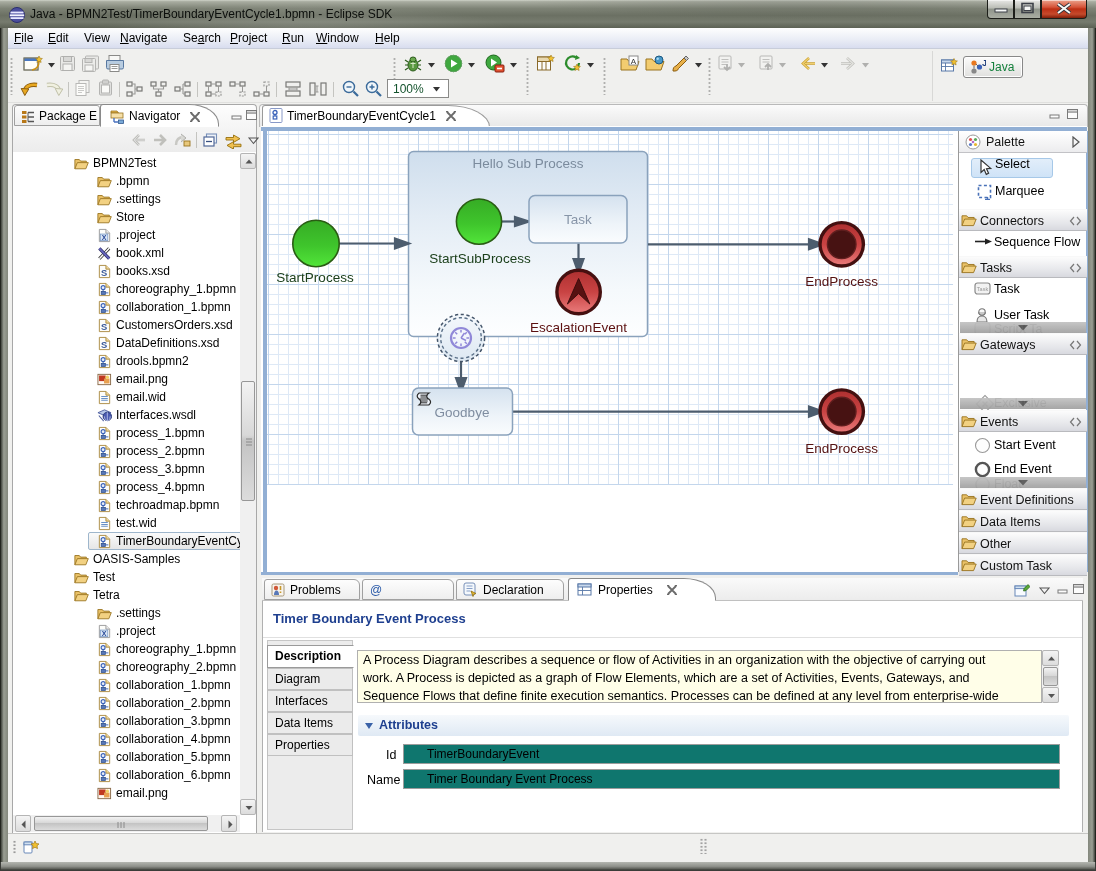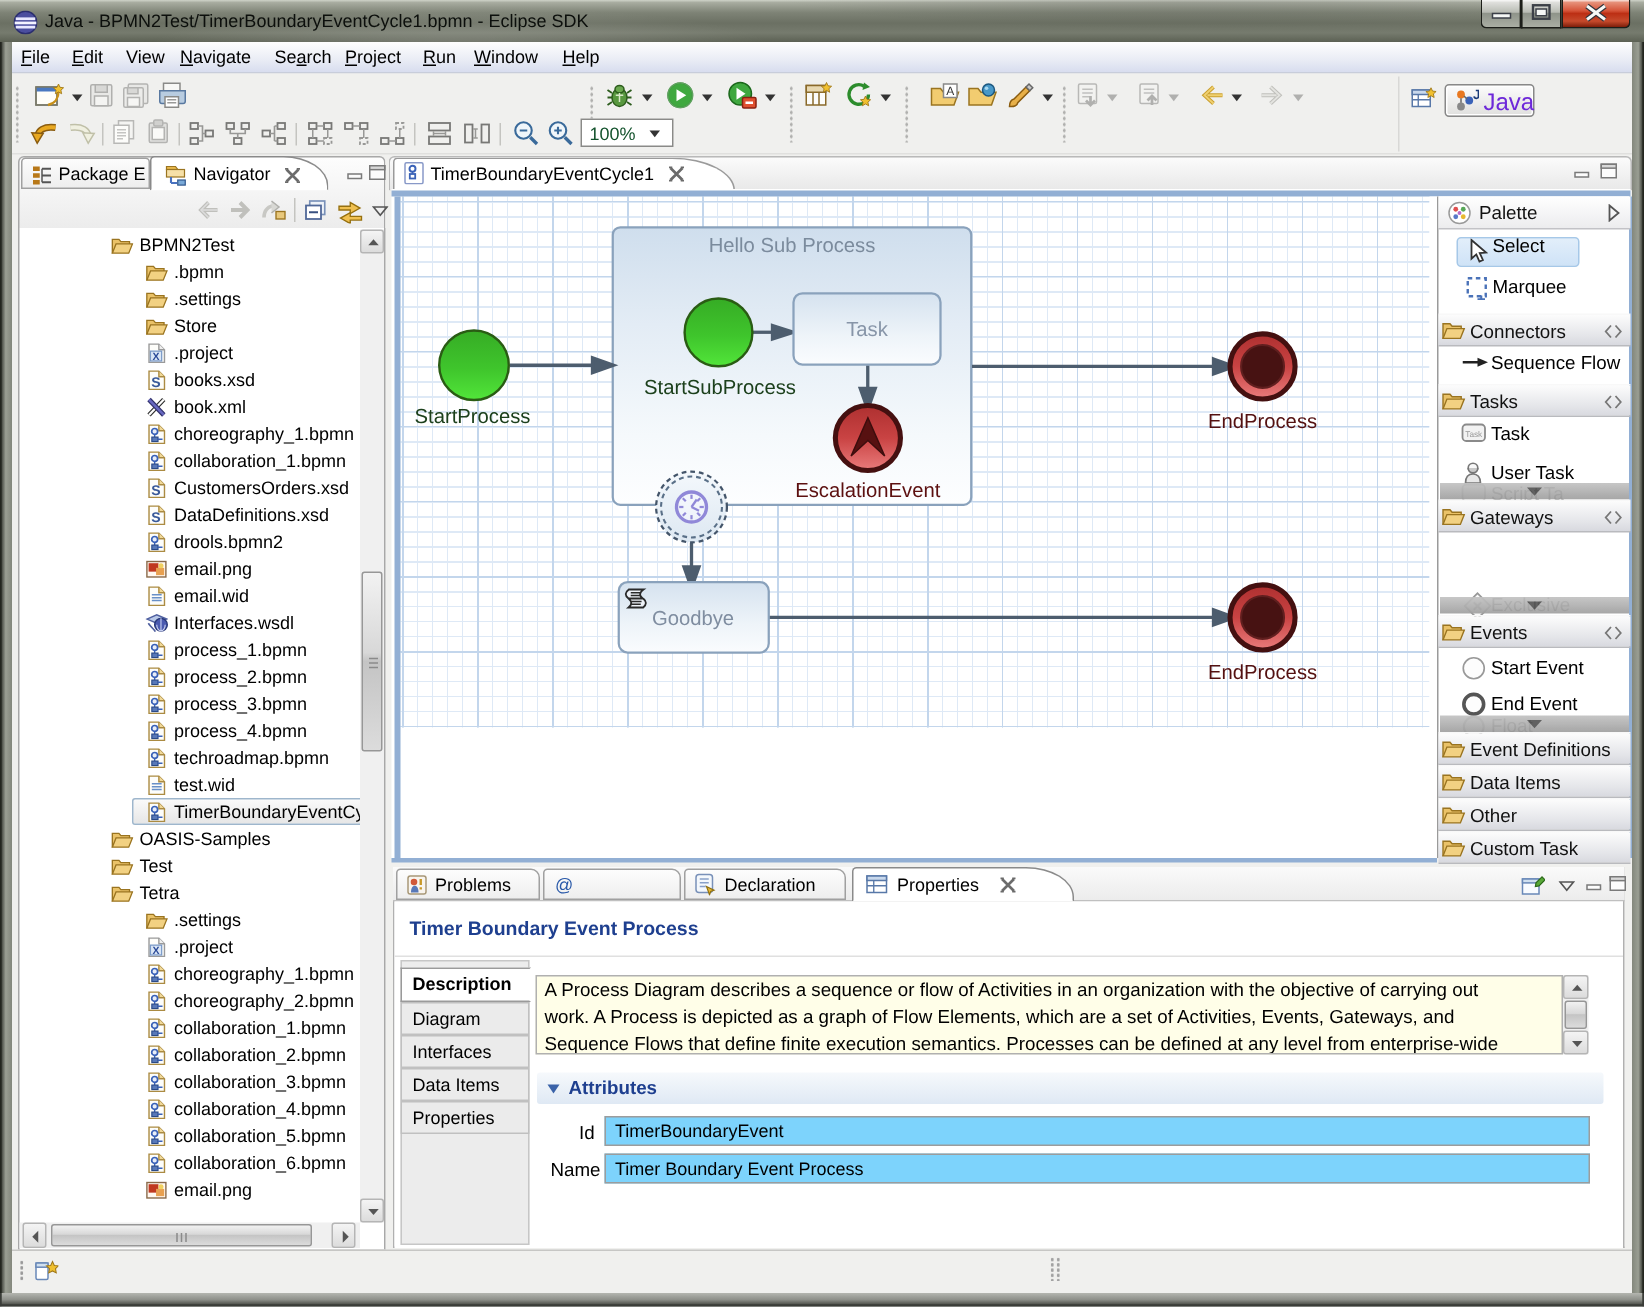--- a/index.html
+++ b/index.html
@@ -74,21 +74,21 @@
 .pdrawer .dlabel { position:absolute; left:21px; top:4px; }
 .pitem { position:absolute; left:0; width:128px; height:22px; color:#000; }
 .pitem .plabel { position:absolute; left:35px; top:4px; }
 .pscroll { position:absolute; left:1px; width:126px; height:11px; background:linear-gradient(#c2c2c2,#9f9f9f); opacity:.92; }
 
 
 #bpanel { left:262px; top:578px; width:821px; height:254px; background:#fff; border:1px solid #b0b0b0; border-top:none;}
 .btabtxt { font-size:12px; color:#000; }
 
 
-.inp { position:absolute; background:#7dd3fc; border:1px solid #9c9c9c; font-size:12px; color:#000; padding:2px 0 0 6px; }
+.inp { position:absolute; background:#0f766e; border:1px solid #9c9c9c; font-size:12px; color:#000; padding:2px 0 0 23px; }
 
 #statusbar { left:8px; top:833px; width:1080px; height:29px; background:#f0f0ee; border-top:1px solid #c6c6c4; }
 </style>
 </head>
 <body>
 
 <div id="titlebar" class="abs">
   <svg class="abs" style="left:9px;top:7px" width="16" height="16" viewBox="0 0 16 16">
     <circle cx="8" cy="8" r="7.5" fill="#4b4e9e"></circle>
     <circle cx="8" cy="8" r="7.5" fill="none" stroke="#2b2e6e" stroke-width="1"></circle>
@@ -264,21 +264,21 @@
       <path d="M14 1.5 l1 2.2 2.4.3 -1.8 1.6 .5 2.4 -2.1-1.2 -2.1 1.2 .5-2.4 -1.8-1.6 2.4-.3 Z" fill="#f0c030" stroke="#a07818" stroke-width=".6"></path>
     </svg>
  <div class="abs" style="left:955px;top:7px;width:60px;height:22px;background:linear-gradient(#fcfcfc,#e0e0de);border:1px solid #888;border-radius:3px;box-shadow:inset 0 0 0 1px #fff"></div>
  <svg class="abs" style="left:961px;top:10px" width="17" height="16" viewBox="0 0 17 16">
       <circle cx="5" cy="4" r="2.6" fill="#e87820"></circle>
       <circle cx="10.5" cy="8" r="2.6" fill="#3a62b8"></circle>
       <circle cx="5" cy="12" r="2.6" fill="#888"></circle>
       <path d="M5 6.5 v3 M7 5 l2 2" stroke="#666" stroke-width="1"></path>
       <text x="13" y="7" font-size="9" font-weight="bold" fill="#1a3a78">J</text>
     </svg>
- <div class="abs" style="left:981px;top:11px;font-size:16px;color:#6d28d9">Java</div>
+ <div class="abs" style="left:981px;top:11px;font-size:12px;color:#15803d">Java</div>
  
  <svg class="abs" style="left:11px;top:30px" width="21" height="19" viewBox="0 0 21 19">
       <path d="M18 6 C10 5 6.5 8 6 12" stroke="#8a5c10" stroke-width="4.6" fill="none"></path>
       <path d="M18 6 C10 5 6.5 8 6 12" stroke="#e8a820" stroke-width="2.6" fill="none"></path>
       <path d="M2.2 9.5 L5.8 16.5 L9.8 10 Z" fill="#e8a820" stroke="#8a5c10" stroke-width="1"></path>
     </svg>
  <svg class="abs" style="left:36px;top:30px" width="21" height="19" viewBox="0 0 21 19">
       <path d="M3 6 C11 5 14.5 8 15 12" stroke="#c0c0a8" stroke-width="4.6" fill="none"></path>
       <path d="M3 6 C11 5 14.5 8 15 12" stroke="#f0f0e0" stroke-width="2.6" fill="none"></path>
       <path d="M11.2 9.5 L14.8 16.5 L18.8 10 Z" fill="#f0f0e0" stroke="#c0c0a8" stroke-width="1"></path>
@@ -450,30 +450,30 @@
         </svg>
         <span>Store</span>
       </div>
     <div class="trow d1">
         <svg width="15" height="16" viewBox="0 0 15 16">
           <use href="#xfileico"></use>
         </svg>
         <span>.project</span>
       </div>
     <div class="trow d1">
-        <svg width="15" height="16" viewBox="0 0 15 16">
-          <use href="#sfileico"></use>
-        </svg>
-        <span>books.xsd</span>
-      </div>
-    <div class="trow d1">
         <svg width="16" height="16" viewBox="0 0 16 16">
           <use href="#bookico"></use>
         </svg>
         <span>book.xml</span>
+      </div>
+    <div class="trow d1">
+        <svg width="15" height="16" viewBox="0 0 15 16">
+          <use href="#sfileico"></use>
+        </svg>
+        <span>books.xsd</span>
       </div>
     <div class="trow d1">
         <svg width="15" height="16" viewBox="0 0 15 16">
           <use href="#bpmnico"></use>
         </svg>
         <span>choreography_1.bpmn</span>
       </div>
     <div class="trow d1">
         <svg width="15" height="16" viewBox="0 0 15 16">
           <use href="#bpmnico"></use>

